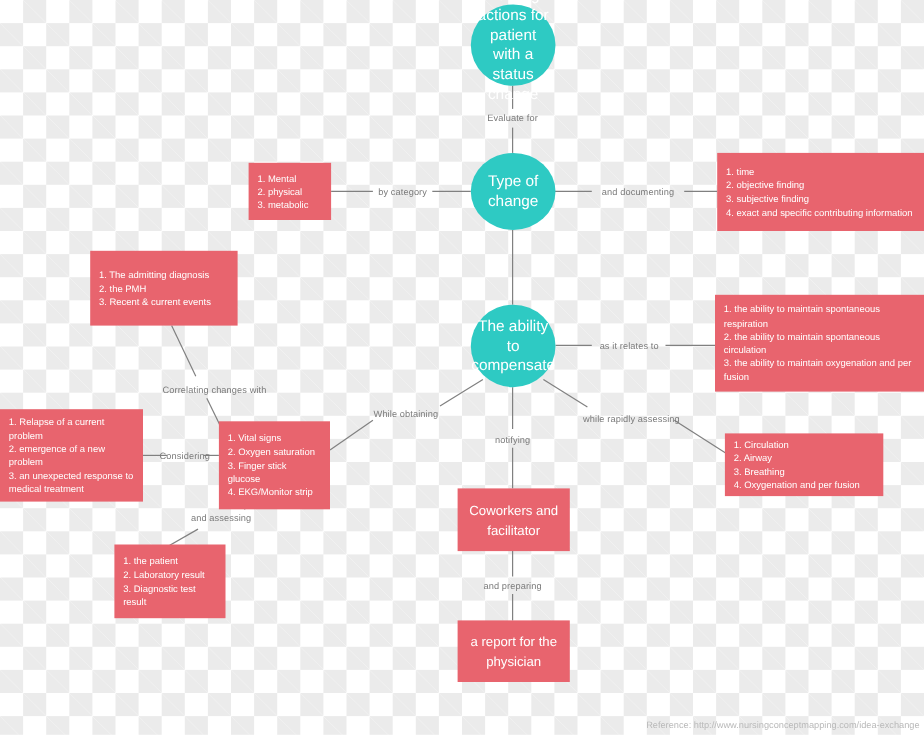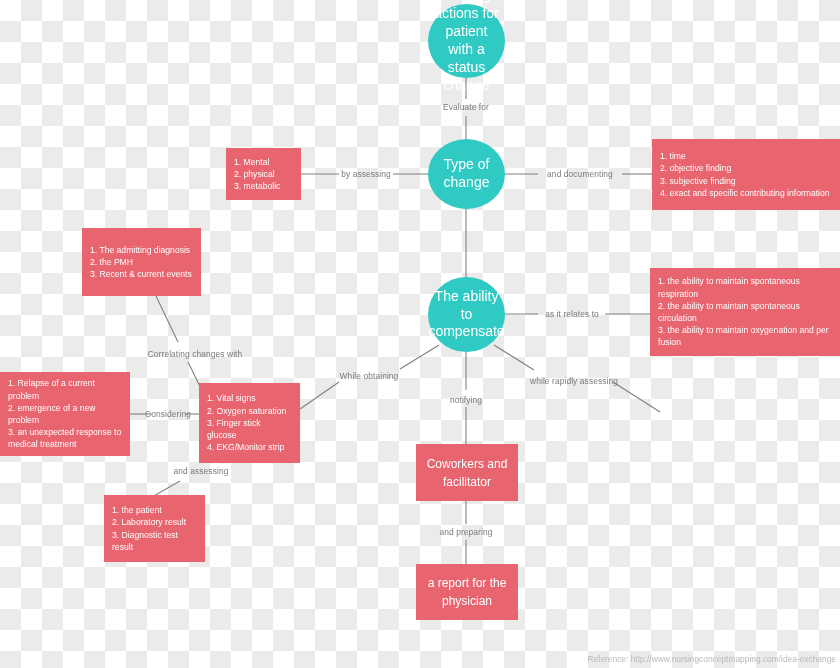--- a/index.html
+++ b/index.html
@@ -145,49 +145,53 @@
 
   <div class="node rbox listed" style="left:226px; top:148px; width:75px; height:52px;">1. Mental
 2. physical
 3. metabolic</div>
 
   <div class="node rbox listed" style="left:652px; top:139px; width:188px; height:71px;">1. time
 2. objective finding
 3.  subjective finding
 4. exact and specific contributing information</div>
 
-  <div class="node rbox listed" style="left:82px; top:228px; width:119px; height:68px;">1. The admitting diagnosis
+  <div class="node rbox listed" style="left:82px; top:228px; width:134px; height:68px;">1. The admitting diagnosis
 2. the PMH
 3. Recent &amp; current events</div>
 
   <div class="node rbox listed" style="left:650px; top:268px; width:190px; height:88px;">1. the ability to  maintain spontaneous respiration
 2. the ability to  maintain spontaneous circulation
 3.  the ability to  maintain oxygenation and per fusion</div>
 
   <div class="node rbox listed" style="left:0px; top:372px; width:130px; height:84px;">1. Relapse of a current problem
 2.  emergence of a new problem
 3. an unexpected response to medical treatment</div>
 
   <div class="node rbox listed" style="left:199px; top:383px; width:101px; height:80px;">1. Vital signs
 2. Oxygen saturation
 3. Finger stick glucose
 4. EKG/Monitor strip</div>
 
   <div class="node rbox listed" style="left:104px; top:495px; width:101px; height:67px;">1. the patient
 2. Laboratory result
 3. Diagnostic test result</div>
 
+  <div class="node rbox listed" style="left:659px; top:394px; width:144px; height:57px;">1.  Circulation
+2. Airway
+3. Breathing
+4. Oxygenation and per fusion</div>
 
   <div class="node rbox centered" style="left:416px; top:444px; width:102px; height:57px;">Coworkers and facilitator</div>
 
   <div class="node rbox centered" style="left:416px; top:564px; width:102px; height:56px;">a report for the physician</div>
 
   <div class="edge-label" style="left:466px; top:107px;">Evaluate for</div>
 
-  <div class="edge-label" style="left:366px; top:174px;">by assessing</div>
+  <div class="edge-label" style="left:366px; top:174px;">by category</div>
 
   <div class="edge-label" style="left:580px; top:174px;">and documenting</div>
 
   <div class="edge-label" style="left:173px; top:354px;padding-left:44px;">Correlating changes with</div>
 
   <div class="edge-label" style="left:572px; top:314px;">as it relates to</div>
 
   <div class="edge-label" style="left:168px; top:414px;">Considering</div>
 
   <div class="edge-label" style="left:369px; top:376px;">While obtaining</div>

